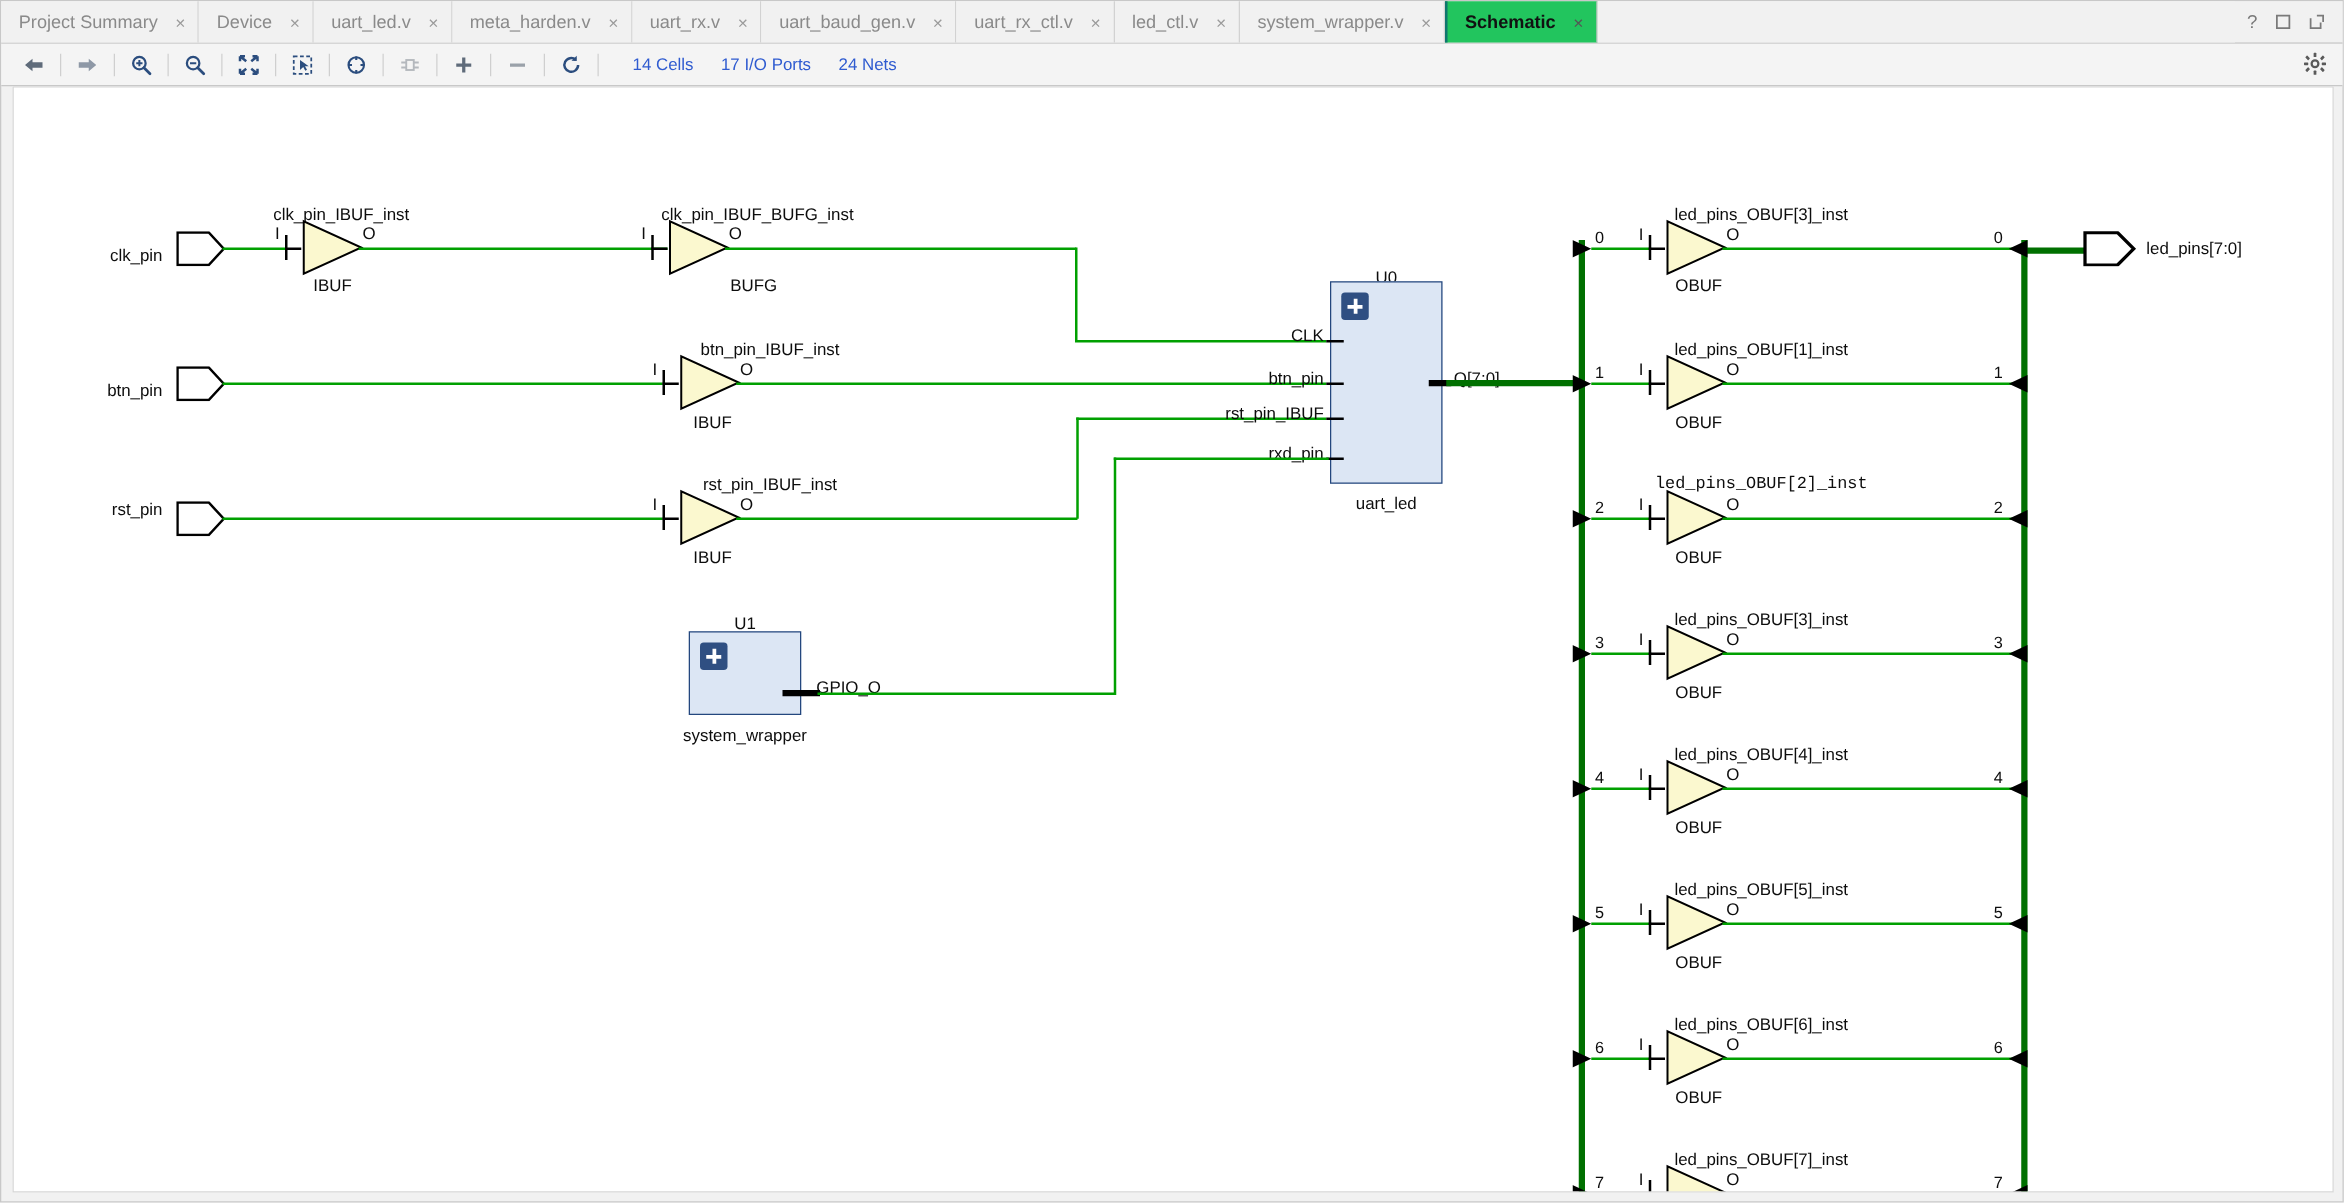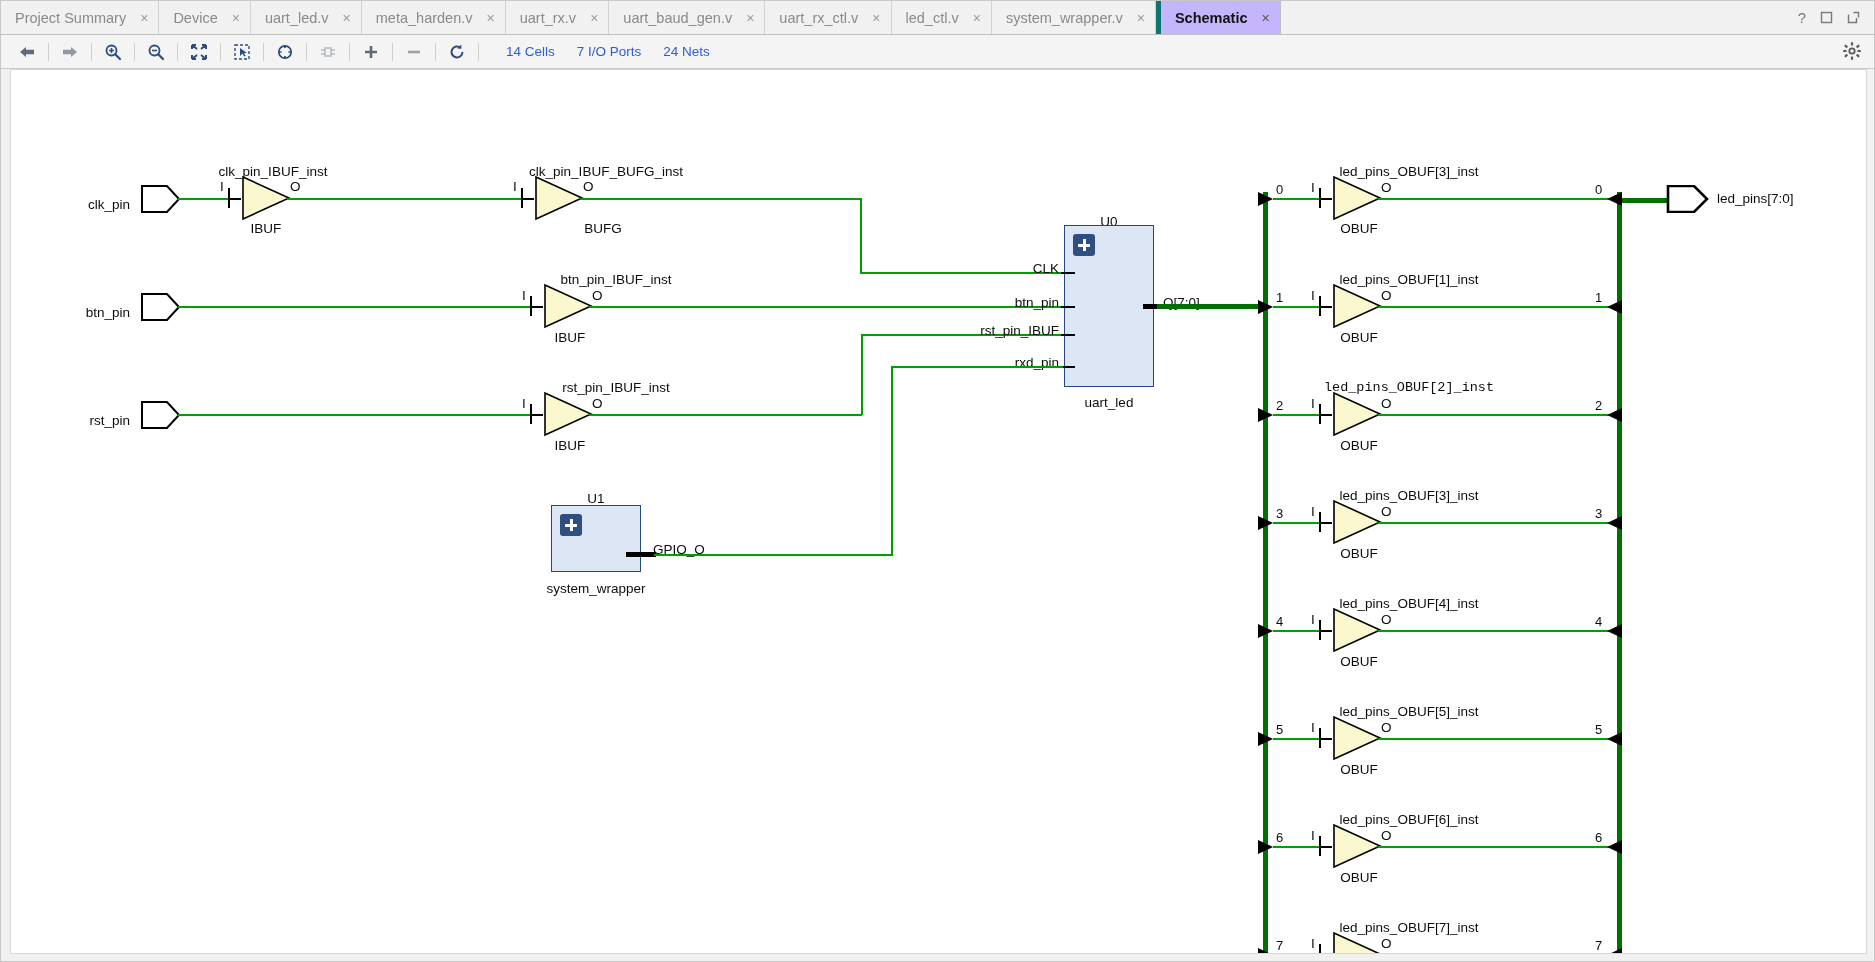--- a/index.html
+++ b/index.html
@@ -5,21 +5,21 @@
   html,body{margin:0;padding:0;background:#ffffff;}
   body{width:1875px;height:962px;font-family:"Liberation Sans",sans-serif;overflow:hidden;}
   .app{position:relative;width:1875px;height:962px;background:#f1f1f1;border:1px solid #c8c8c8;box-sizing:border-box;}
 
   
   .tabbar{position:relative;height:33px;background:#f1f1f1;border-bottom:1px solid #c0c0c0;display:flex;align-items:stretch;}
   .tab{display:flex;align-items:center;padding:0 10px 0 14px;font-size:14.5px;color:#8a8a8a;
        border-right:1px solid #d2d2d2;background:#f1f1f1;white-space:nowrap;cursor:default;}
   .tab .tlabel{margin-right:14px;}
   .tab .tclose{font-size:14px;color:#9b9b9b;line-height:1;}
-  .tab.active{background:#c4b5fd;color:#111111;font-weight:bold;border-right:1px solid #c0c0c0;border-left:5px solid #0f766e;}
+  .tab.active{background:#22c55e;color:#111111;font-weight:bold;border-right:1px solid #c0c0c0;border-left:2px solid #0f766e;}
   .tab.active .tclose{font-weight:normal;color:#555;}
   .tabspacer{flex:1;background:#f1f1f1;border-bottom:0;}
   .wctl{display:flex;align-items:center;gap:14px;padding:0 14px 0 10px;color:#7a7a7a;font-size:15px;}
   .wctl svg{display:block;}
 
   
   .toolbar{position:relative;height:33px;background:#f4f4f4;border-bottom:1px solid #c8c8c8;display:flex;align-items:center;padding-left:10px;}
   .tbtn{width:26px;height:24px;display:flex;align-items:center;justify-content:center;margin:0 3px;cursor:default;}
   .tbtn svg{display:block;}
   .tsep{width:1px;height:18px;background:#cfcfcf;margin:0 5px;}
@@ -191,21 +191,21 @@
     <div class="tsep"></div>
     <div class="tbtn">
       <svg width="18" height="18" viewBox="0 0 18 18">
           <path d="M14.5 9 A5.5 5.5 0 1 1 12.6 4.8" fill="none" stroke="#2b4d7e" stroke-width="2"></path>
           <path d="M13.4 1.6 L13.4 5.8 L9.2 5.6 Z" fill="#2b4d7e"></path>
         </svg>
       </div>
     <div class="tsep"></div>
 
     <span class="statlink">14 Cells</span>
-    <span class="statlink">7 I/O Ports</span>
+    <span class="statlink">17 I/O Ports</span>
     <span class="statlink">24 Nets</span>
 
     <span class="gear">
       <svg width="20" height="20" viewBox="0 0 20 20">
         <path d="M10 6.4 A3.6 3.6 0 1 0 10 13.6 A3.6 3.6 0 1 0 10 6.4 Z M10 8.2 A1.8 1.8 0 1 1 10 11.8 A1.8 1.8 0 1 1 10 8.2 Z" fill="#5a5a5a"></path>
         <g fill="#5a5a5a">
           <rect x="8.9" y="1.2" width="2.2" height="3.4" rx="0.5"></rect>
           <rect x="8.9" y="15.4" width="2.2" height="3.4" rx="0.5"></rect>
           <rect x="1.2" y="8.9" width="3.4" height="2.2" rx="0.5"></rect>
           <rect x="15.4" y="8.9" width="3.4" height="2.2" rx="0.5"></rect>
@@ -271,21 +271,21 @@
     <span class="lbl" style="left:511px;top:219px;">I</span>
     <span class="lbl" style="left:581px;top:219px;">O</span>
     <span class="buf" style="left:532px;top:213px;">
       <svg width="52" height="46" viewBox="0 0 52 46">
             <path d="M2 2 L2 44 L48 23 Z" fill="#fbf8cf" stroke="#000" stroke-width="1.6"></path>
           </svg>
     </span>
     <span class="lbl c" style="left:559px;top:261px;">IBUF</span>
     <div class="wire h" style="left:578px;top:236px;width:472px;"></div>
 
-    <span class="lbl r" style="left:119px;top:344px;">rst_pin</span>
+    <span class="lbl r" style="left:119px;top:331px;">rst_pin</span>
     <span class="port" style="left:130px;top:331px;">
       <svg width="40" height="28" viewBox="0 0 40 28">
             <path d="M1 1 H26 L38 14 L26 27 H1 Z" fill="#ffffff" stroke="#000" stroke-width="2"></path>
           </svg>
     </span>
     <div class="wire h" style="left:167px;top:344px;width:352px;"></div>
     <div class="stub v" style="left:519px;top:334px;height:20px;"></div>
     <div class="stub h" style="left:519px;top:344px;width:13px;"></div>
     <span class="lbl c" style="left:605px;top:311px;">rst_pin_IBUF_inst</span>
     <span class="lbl" style="left:511px;top:327px;">I</span>

